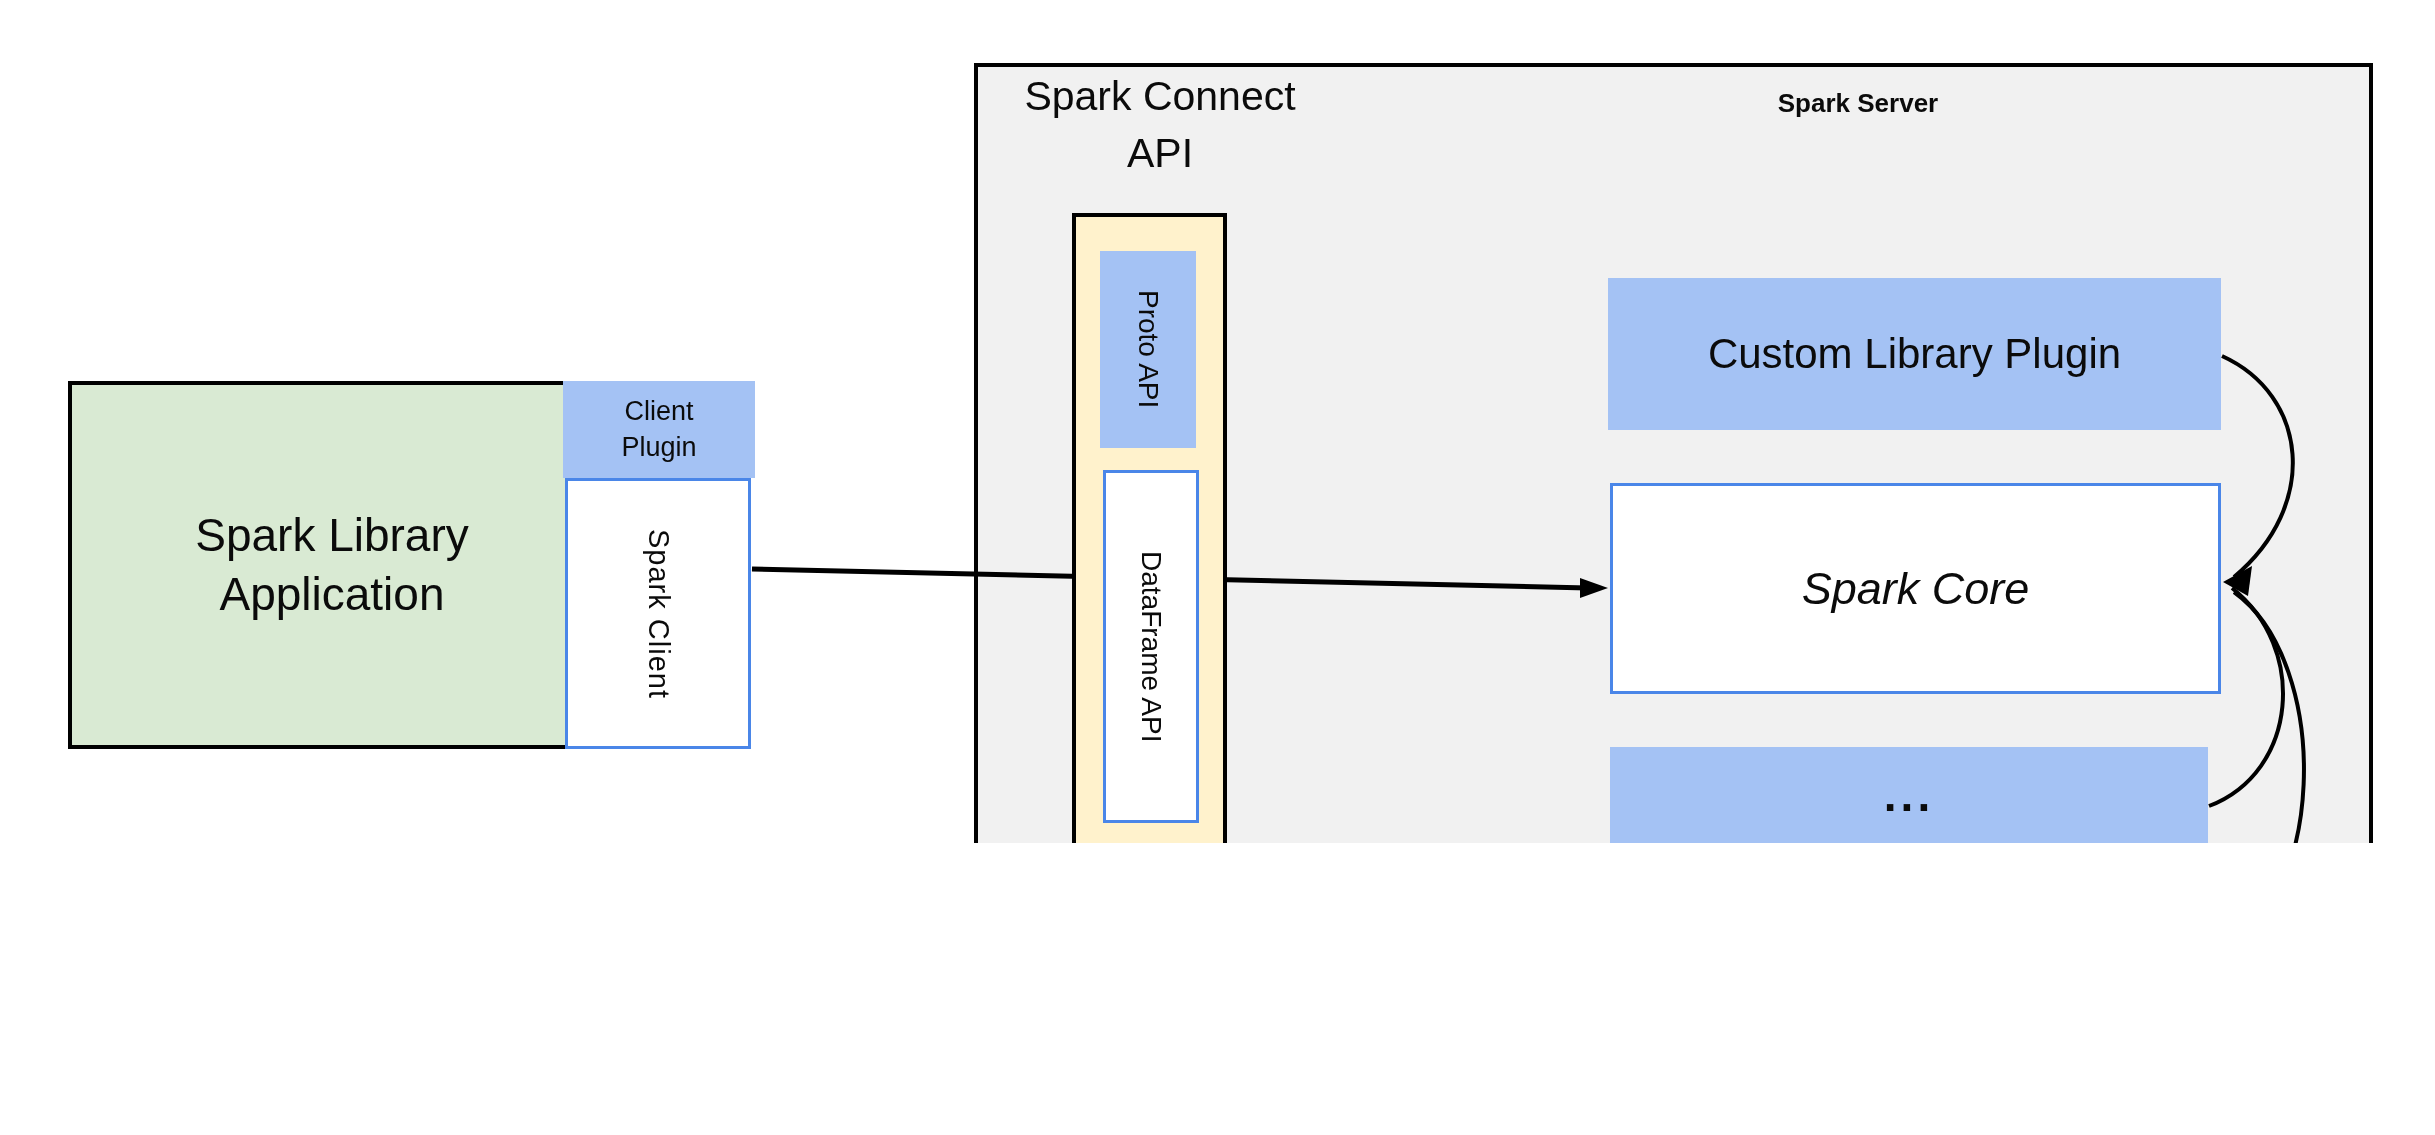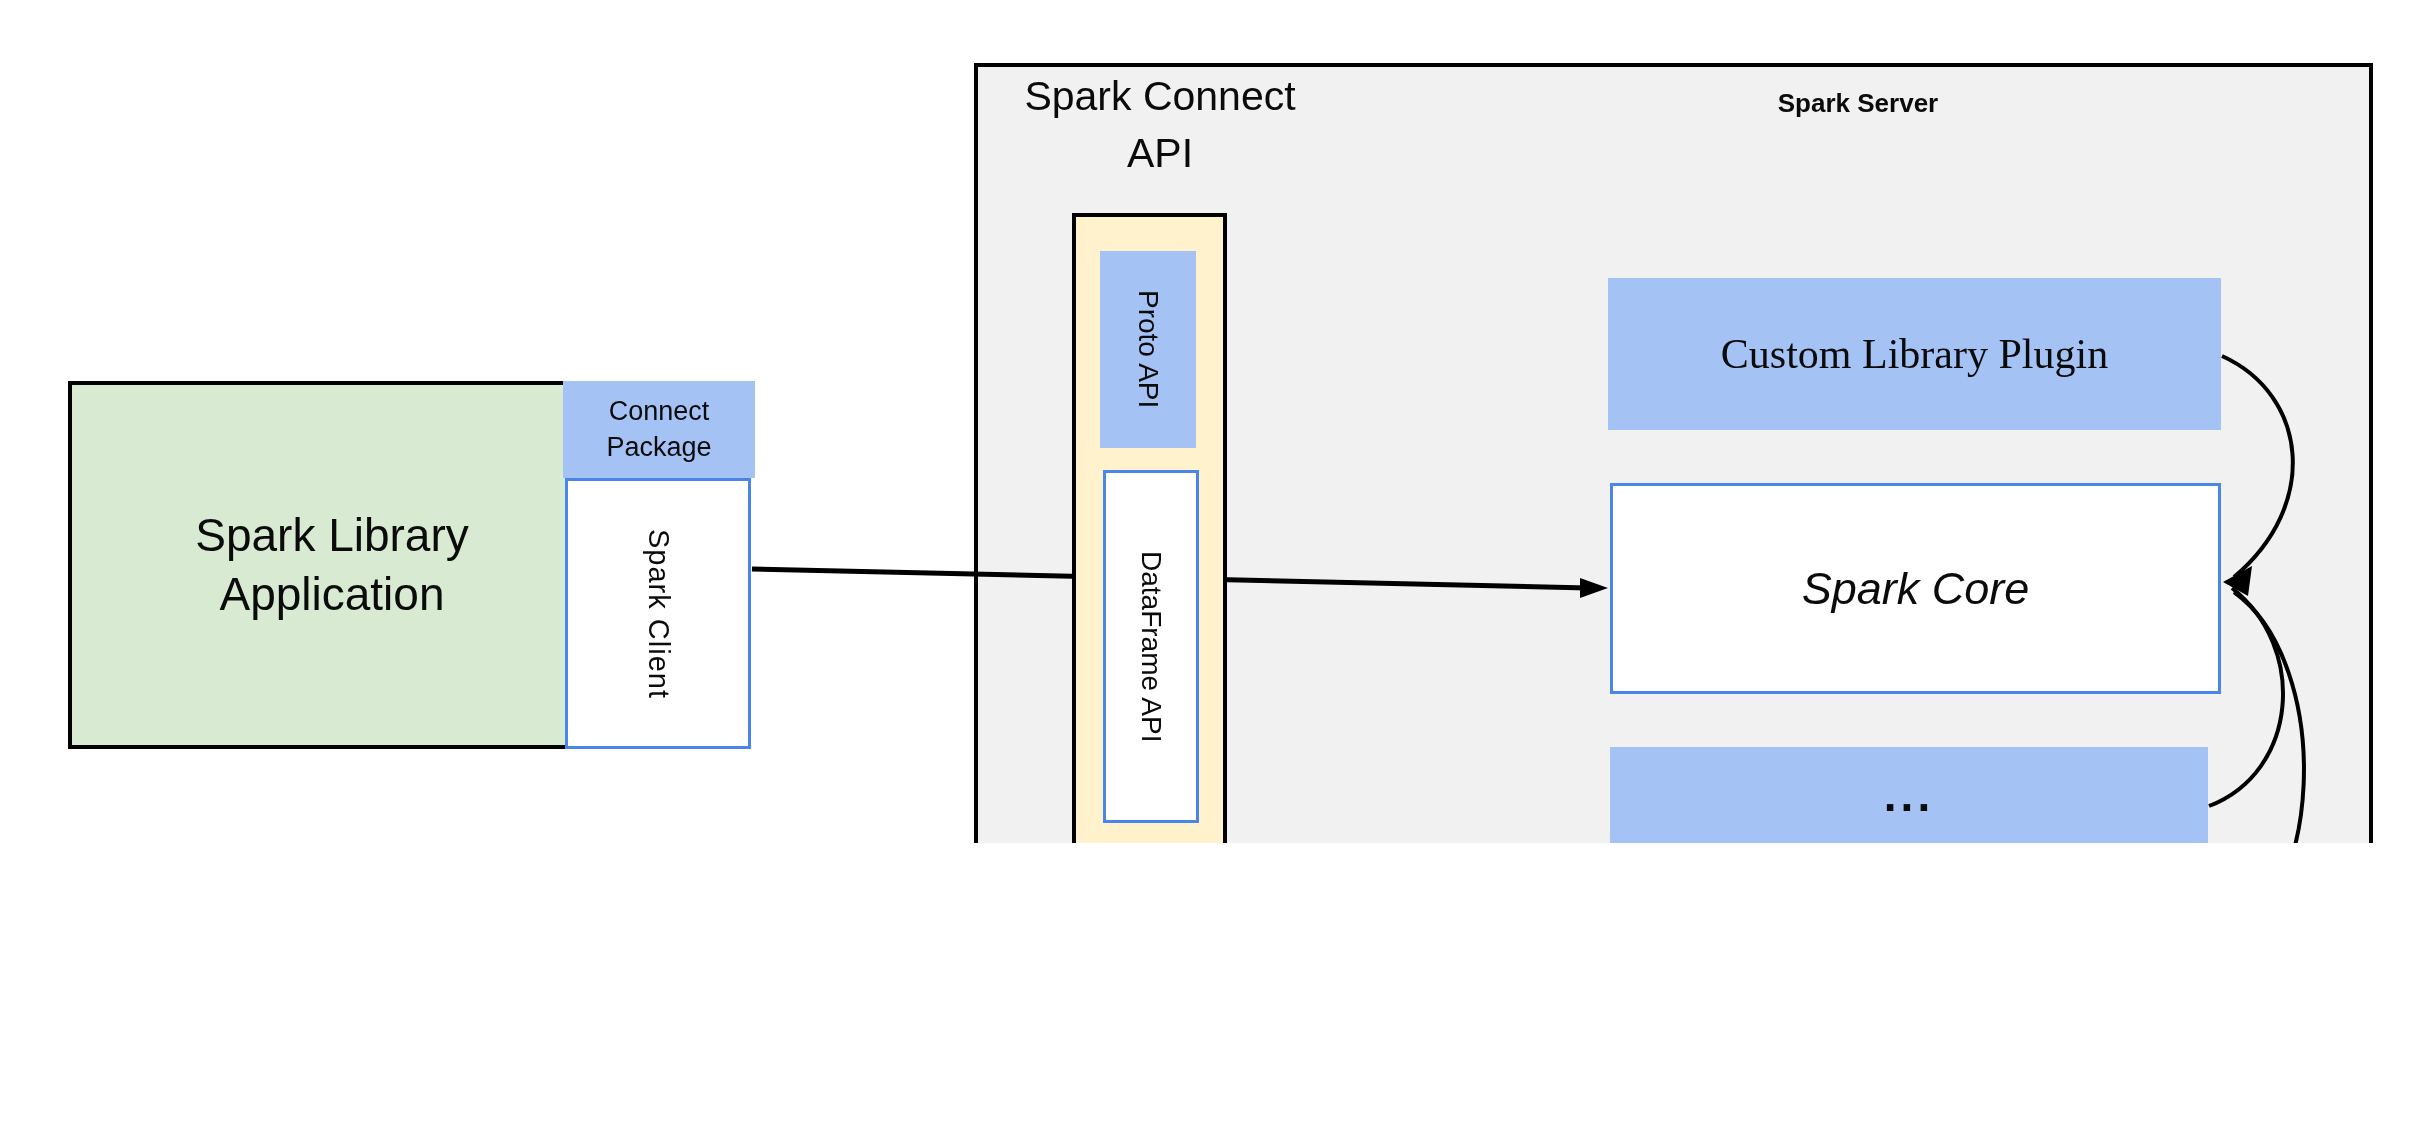--- a/index.html
+++ b/index.html
@@ -85,21 +85,20 @@
     font-size:41px;line-height:1.2;text-align:left;
     z-index:3;
   }
 
   
   .plugin-box{
     left:1608px;top:278px;width:613px;height:152px;
     background:var(--blue-fill);
     display:flex;align-items:center;justify-content:center;
     z-index:3;
-    font-family:Liberation Serif, serif;
   }
   .plugin-box .lbl{font-size:42px;}
   .spark-core-box{
     left:1610px;top:483px;width:611px;height:211px;
     background:#ffffff;border:3px solid var(--blue-border);
     display:flex;align-items:center;justify-content:center;
     z-index:3;
     font-style:italic;
   }
   .spark-core-box .lbl{font-size:45px;}
@@ -144,21 +143,21 @@
     <span class="vtext-small">Proto API</span>
   </div>
   <div class="abs dataframe-api-box">
     <span class="vtext-small">DataFrame API</span>
   </div>
 
   <div class="abs green-box">
     <span class="lbl">Spark Library Application</span>
   </div>
   <div class="abs client-package-box">
-    <span class="lbl">Connect Package</span>
+    <span class="lbl">Client Plugin</span>
   </div>
   <div class="abs spark-client-box">
     <span class="vtext">Spark Client</span>
   </div>
 
   <div class="abs plugin-box">
     <span class="lbl">Custom Library Plugin</span>
   </div>
   <div class="abs spark-core-box">
     <span class="lbl">Spark Core</span>

